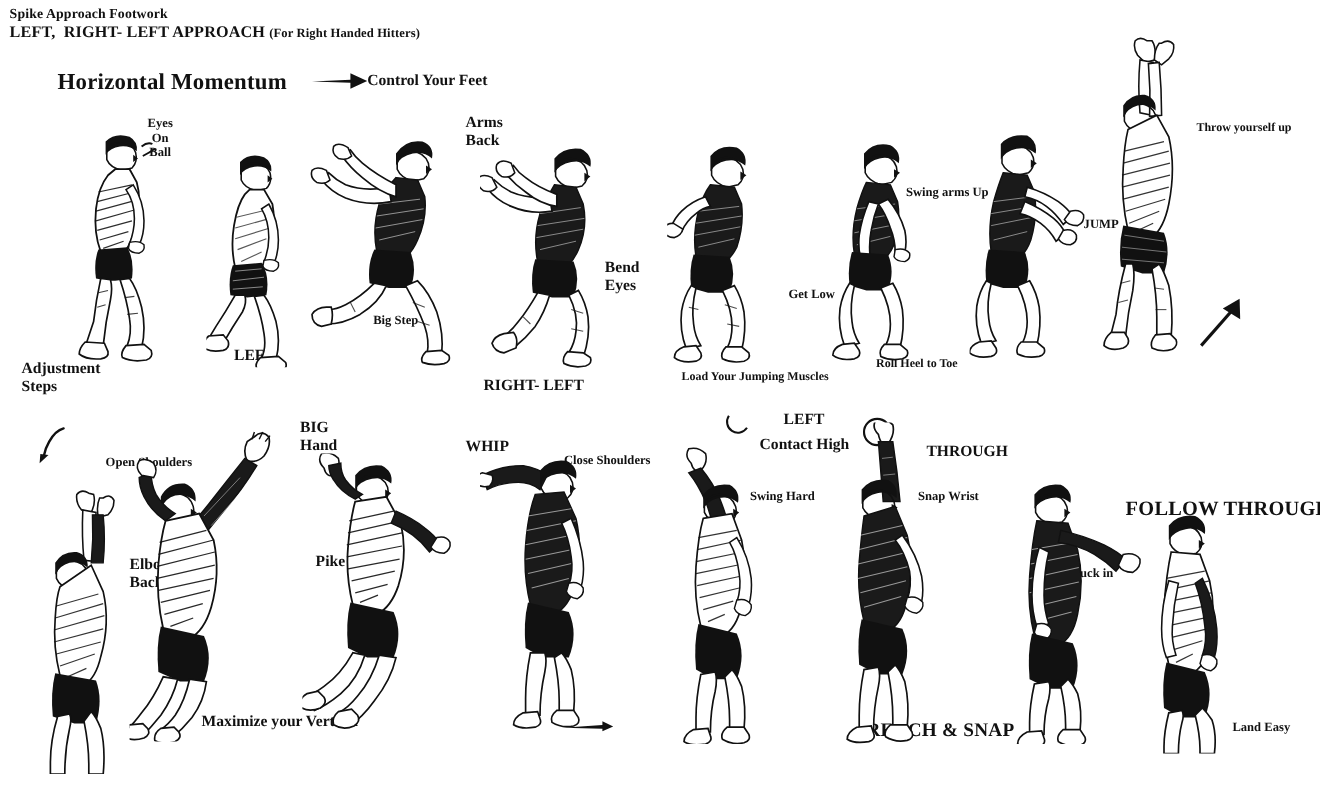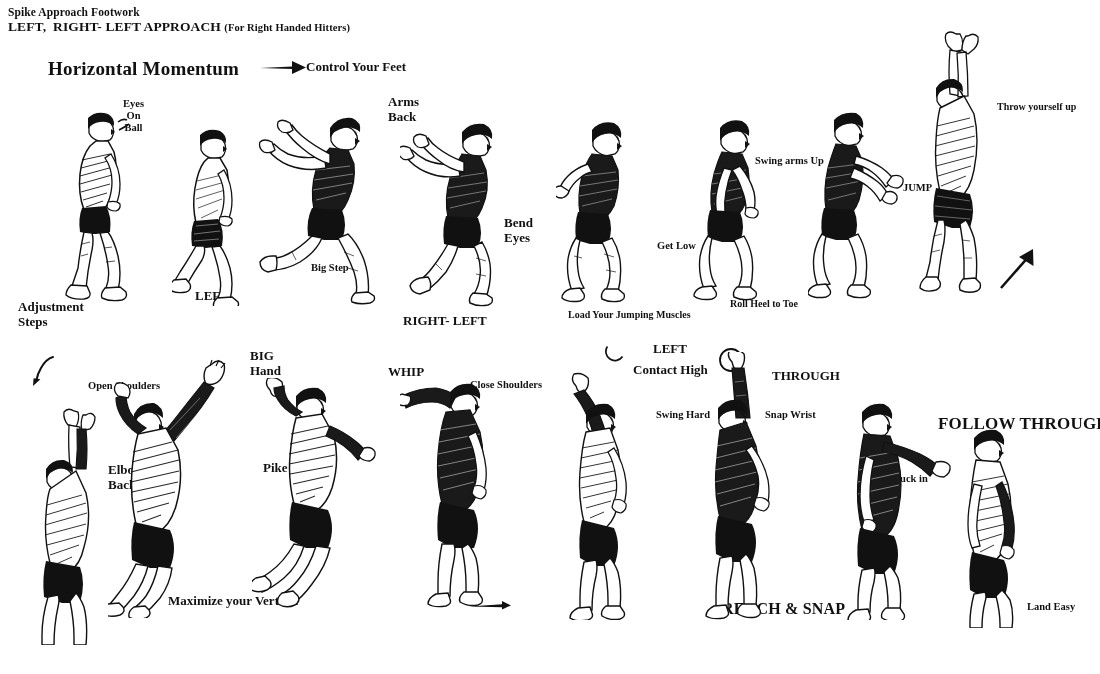--- a/index.html
+++ b/index.html
@@ -77,21 +77,21 @@
   <div class="lbl sml serif" style="left:88px;top:380px;">Open Shoulders</div>
   <div class="lbl med serif" style="left:108px;top:463px;">Elbow
 Back</div>
   <div class="lbl med serif" style="left:250px;top:349px;">BIG
 Hand</div>
   <div class="lbl med serif" style="left:263px;top:461px;">Pike</div>
   <div class="lbl med serif" style="left:388px;top:365px;">WHIP</div>
   <div class="lbl sml serif" style="left:470px;top:379px;">Close Shoulders</div>
   <div class="lbl med serif" style="left:653px;top:342px;">LEFT</div>
   <div class="lbl med serif" style="left:633px;top:363px;">Contact High</div>
-  <div class="lbl sml serif" style="left:625px;top:409px;margin-left:31px;">Swing Hard</div>
+  <div class="lbl sml serif" style="left:625px;top:409px;">Swing Hard</div>
   <div class="lbl med serif" style="left:772px;top:369px;">THROUGH</div>
   <div class="lbl sml serif" style="left:765px;top:409px;">Snap Wrist</div>
   <div class="lbl sml serif" style="left:894px;top:473px;">Tuck in</div>
   <div class="lbl big serif" style="left:938px;top:414px;font-size:17px;">FOLLOW THROUGH</div>
   <div class="lbl sml serif" style="left:1027px;top:601px;">Land Easy</div>
   <div class="lbl med serif" style="left:168px;top:594px;">Maximize your Vertical</div>
   <div class="lbl big serif" style="left:722px;top:600px;font-size:16px;">REACH &amp; SNAP</div>
 
   <div class="arrw" style="left:468px;top:598px;">
     <svg width="44" height="14" viewBox="0 0 44 14">

